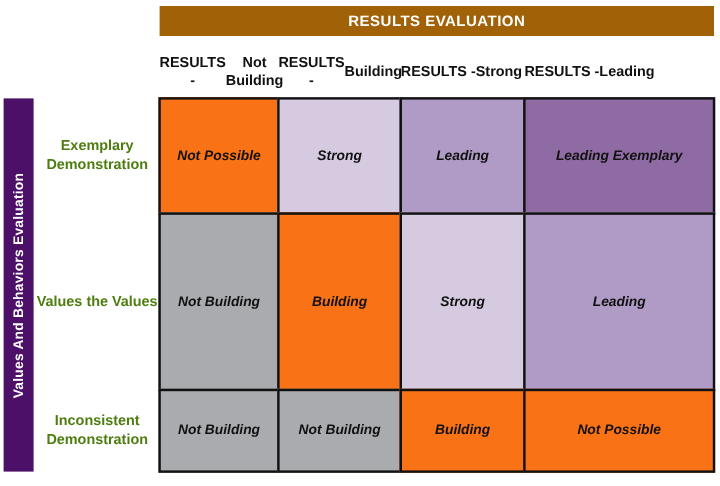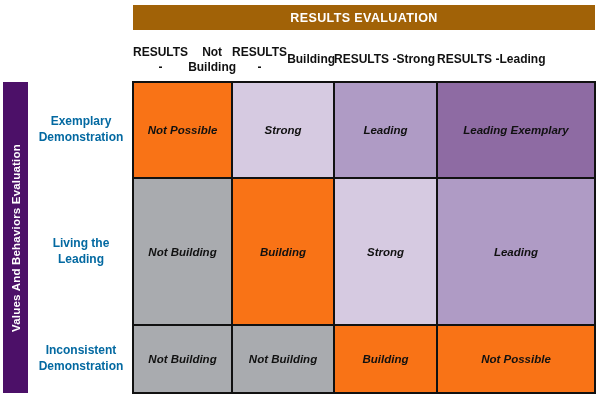--- a/index.html
+++ b/index.html
@@ -87,21 +87,21 @@
     position: absolute;
     left: 30px;
     width: 102px;
     display: flex;
     align-items: center;
     justify-content: center;
     text-align: center;
     font-size: 12px;
     font-weight: bold;
     line-height: 1.3;
-    color: #0369a1;
+    color: #4d7c0f;
   }
   #row-label-0 { top: 82px;  height: 96px; }
   #row-label-1 { top: 178px; height: 147px; }
   #row-label-2 { top: 325px; height: 68px; }
 
   
   #matrix-grid {
     position: absolute;
     left: 133px;
     top: 82px;
@@ -154,21 +154,21 @@
     <span class="ch-l1">RESULTS -</span>
     <span class="ch-l2">Leading</span>
   </div>
 </div>
 
 <div id="values-axis-bar">
   <span id="values-axis-label">Values And Behaviors Evaluation</span>
 </div>
 
 <div class="row-label" id="row-label-0">Exemplary Demonstration</div>
-<div class="row-label" id="row-label-1">Living the Leading</div>
+<div class="row-label" id="row-label-1">Values the Values</div>
 <div class="row-label" id="row-label-2">Inconsistent Demonstration</div>
 
 <div id="matrix-grid">
     <div class="matrix-cell lvl-none">Not Possible</div>
     <div class="matrix-cell lvl-light">Strong</div>
     <div class="matrix-cell lvl-medium">Leading</div>
     <div class="matrix-cell lvl-dark">Leading Exemplary</div>
     <div class="matrix-cell lvl-gray">Not Building</div>
     <div class="matrix-cell lvl-none">Building</div>
     <div class="matrix-cell lvl-light">Strong</div>

